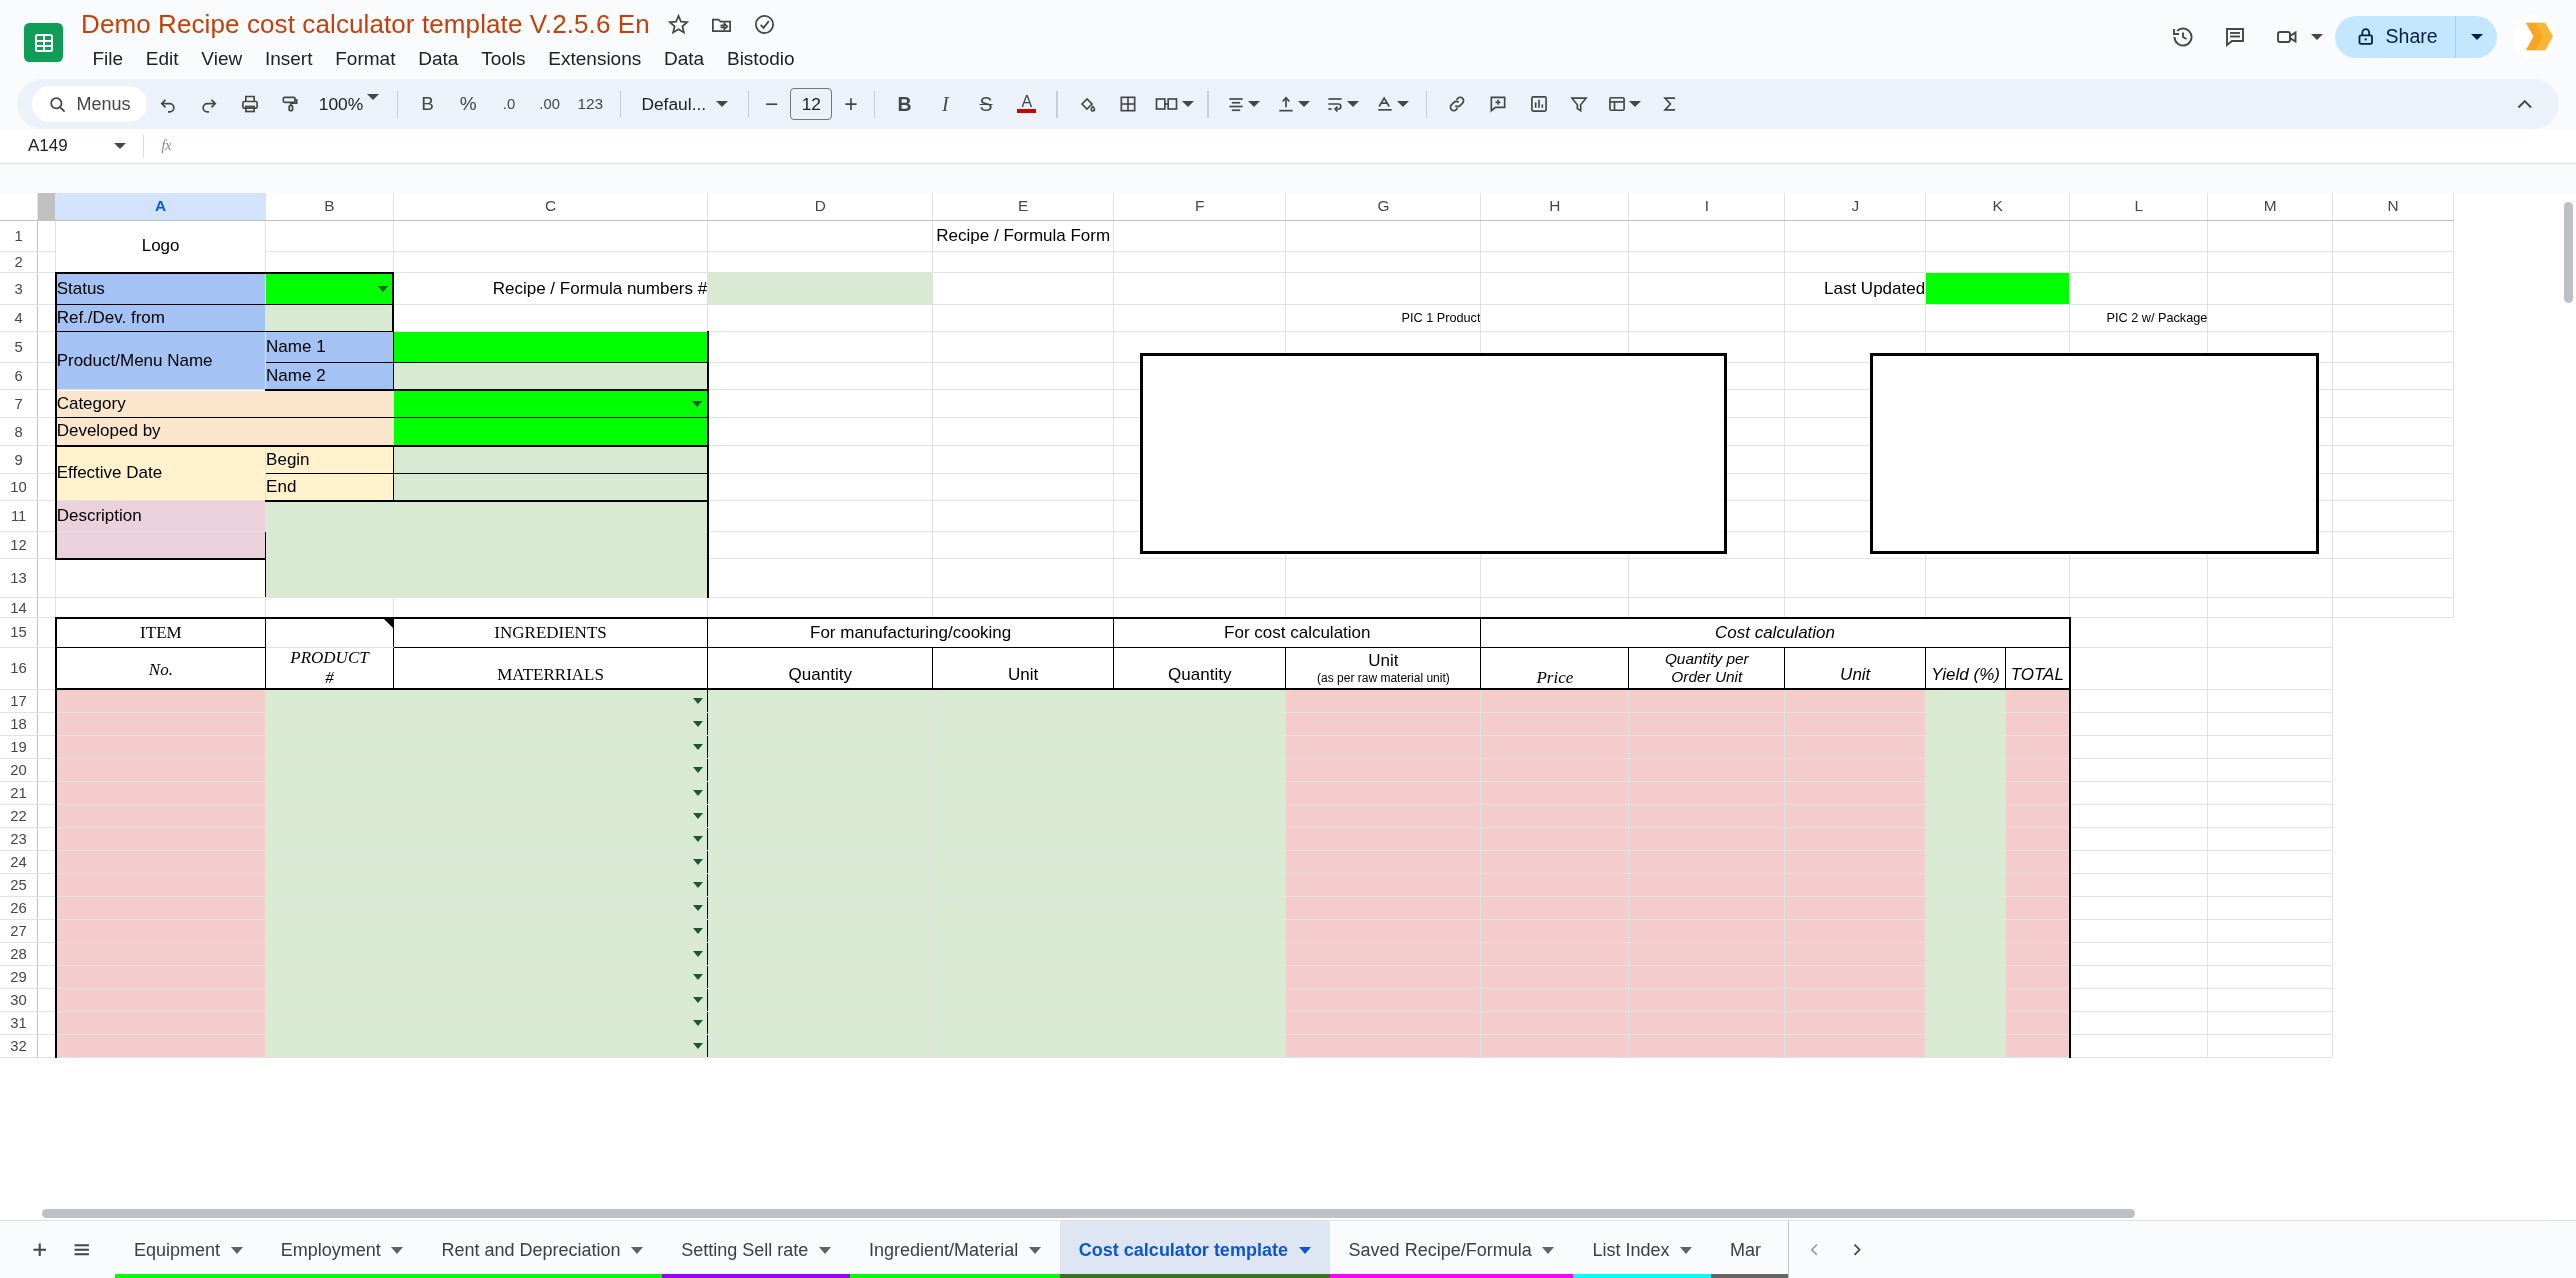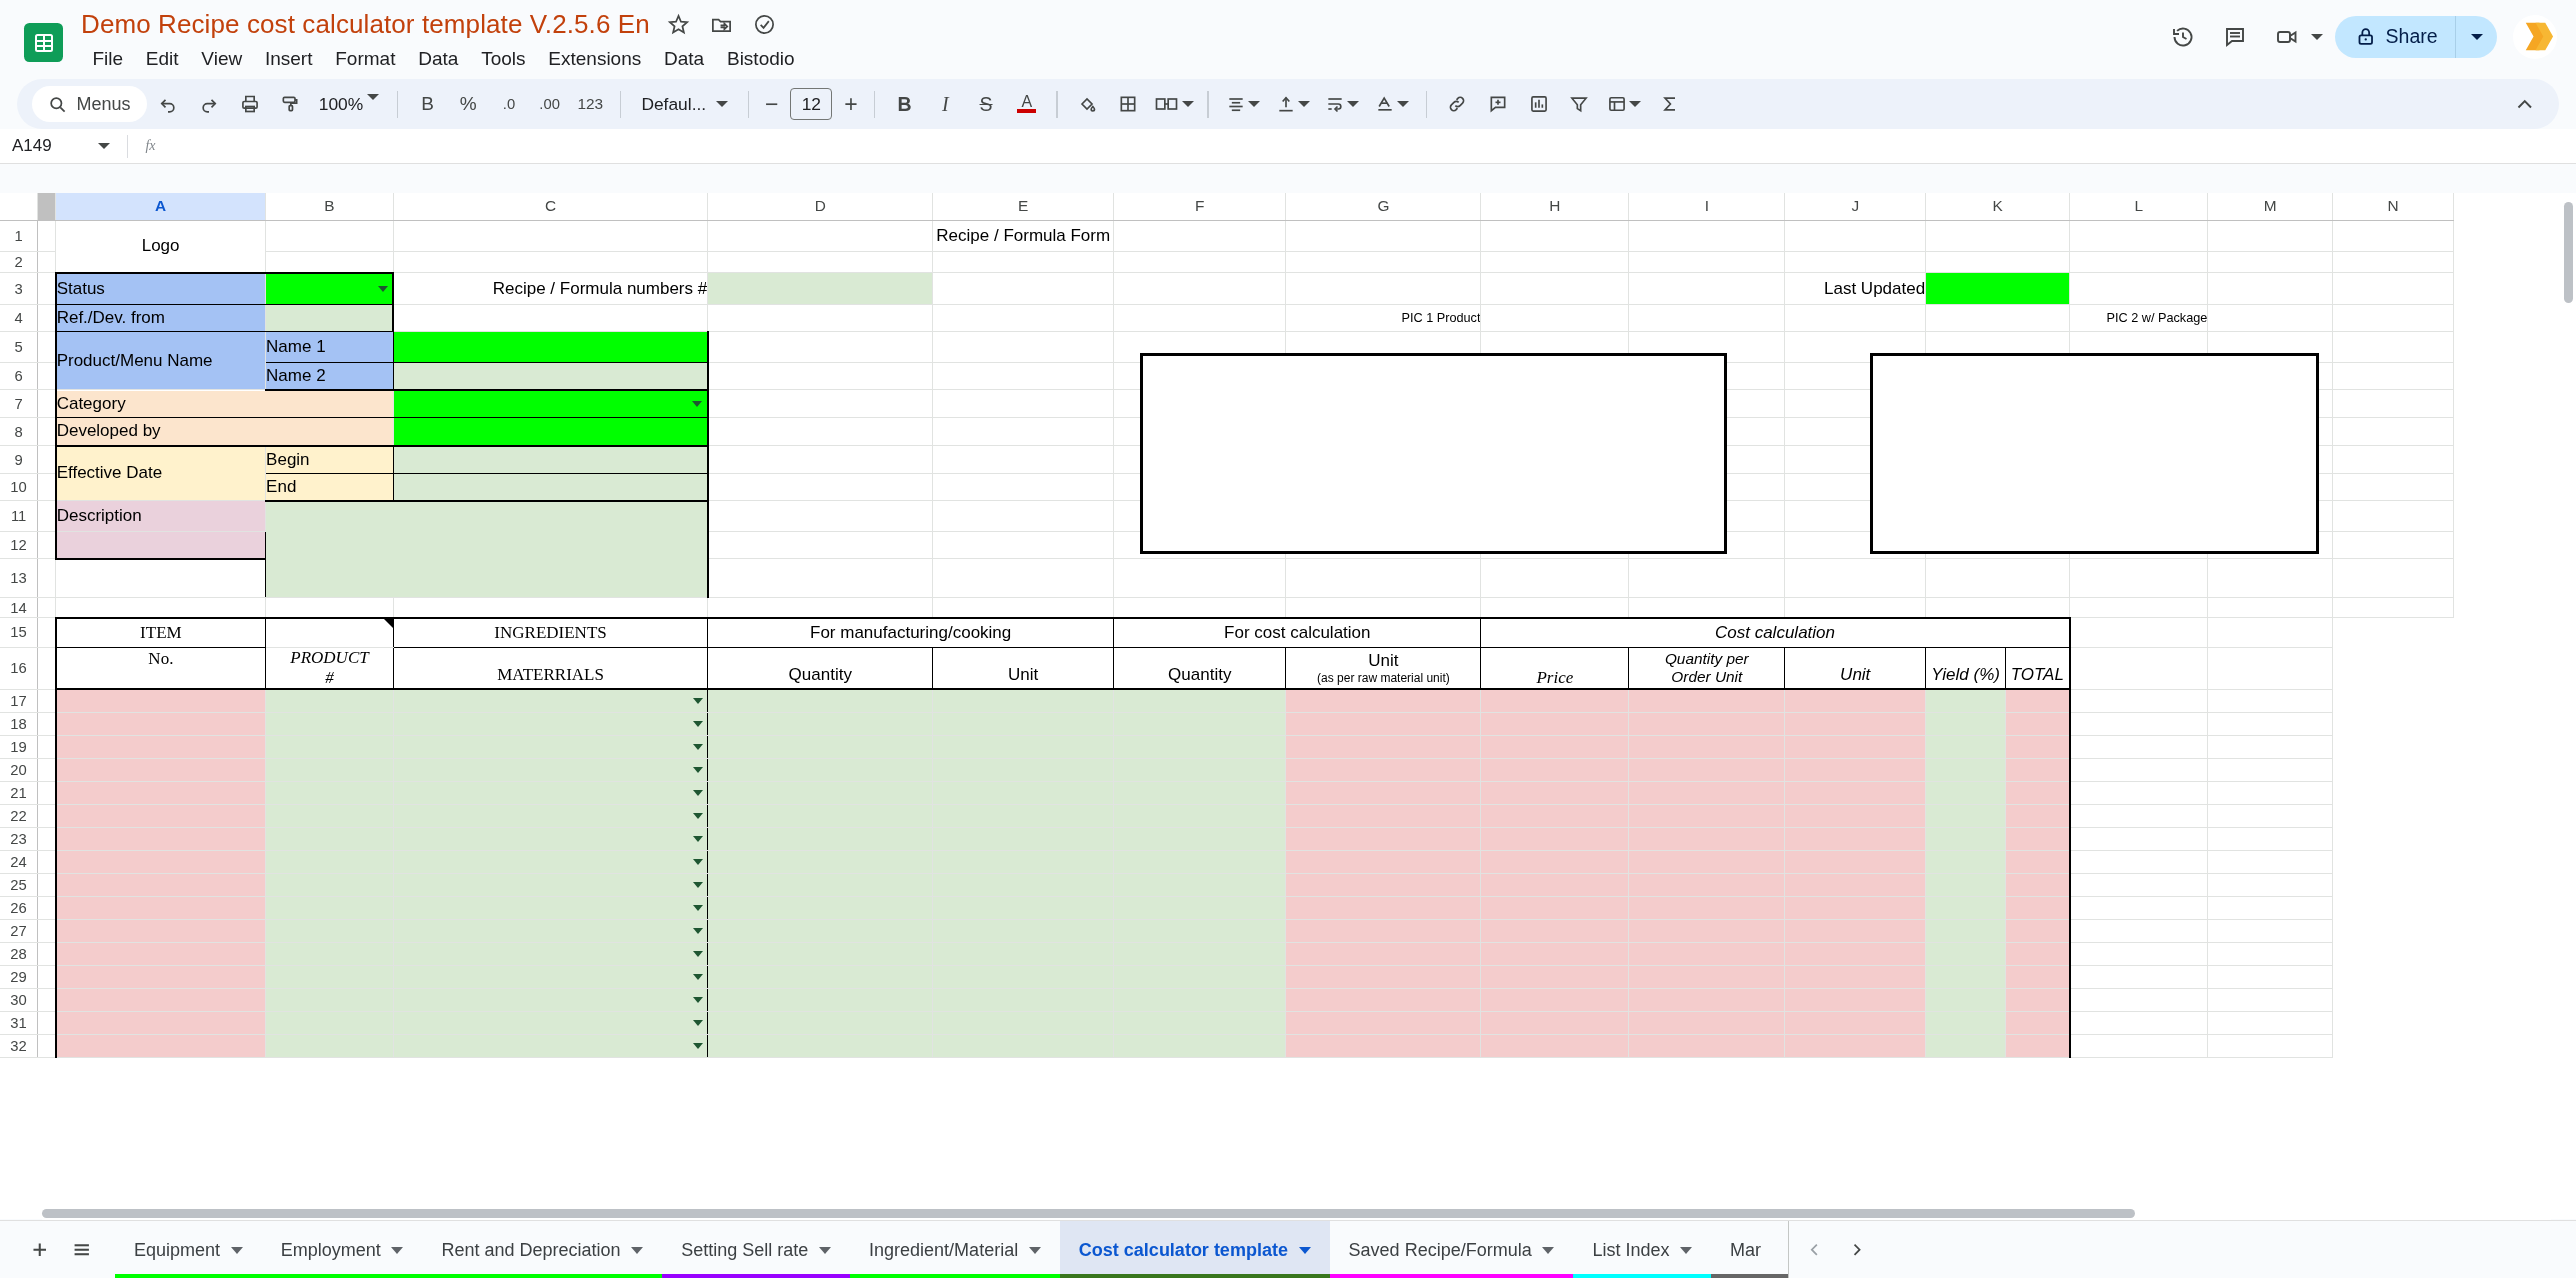--- a/index.html
+++ b/index.html
@@ -91,21 +91,21 @@
   .bold-i { font-weight: bold; font-size: 19.5px; color: #444746; }
   .ital-i { font-style: italic; font-family: "Liberation Serif", serif; font-size: 20px; color: #444746; }
   .strike-i { text-decoration: line-through; font-size: 19.5px; color: #444746; }
   .collapse-btn { position: absolute; right: 17.4px; top: 9.4px; width: 32px; height: 32px; display:flex; align-items:center; justify-content:center; cursor:pointer; }
 
   
   .formula-bar {
     height: 35px; display: flex; align-items: center; background: #ffffff;
     border-bottom: 0.7px solid #e0e0e0; padding-left: 12px;
   }
-  .namebox { width: 74px; font-size: 17px; color: #202124; }
+  .namebox { width: 74px; font-size: 17px; color: #202124; margin-left: 16px; }
   .name-caret { width: 0;height:0;border-left:6px solid transparent;border-right:6px solid transparent;border-top:6.7px solid #444746; margin-left: 12px; cursor:pointer;}
   .fb-sep { width: 0.7px; height: 23px; background: #dadce0; margin: 0 17.4px; }
   .fx { font-family: "Liberation Serif", serif; font-style: italic; font-size: 14px; color: #80868b; }
   .fb-input { flex: 1; font-size: 17px; color: #202124; padding-left: 17.4px; }
 
   
   .grid-wrap { position: absolute; left: 0; top: 193px; width: 2576px; height: 1026px; overflow: hidden; background: #fff; }
   table.grid { border-collapse: collapse; table-layout: fixed; }
   table.grid td, table.grid th { padding: 0; margin: 0; }
 
@@ -815,21 +815,21 @@
         <td class="cell c-center bt bb2 br2 rel" colspan="3">For manufacturing/cooking</td>
         <td class="cell c-center bt bb2 br2" colspan="2">For cost calculation</td>
         <td class="cell c-center ital bt bb2 br" colspan="5">Cost calculation</td>
         <td class="cell"></td>
         <td class="cell"></td>
       </tr>
 
       <tr style="height:42px">
         <td class="rowhdr">16</td>
         <td class="cell f-white"></td>
-        <td class="cell c-center serif bl bb br2" style="vertical-align:bottom;padding-bottom:19px;">No.</td>
+        <td class="cell c-center serif bl bb br2" style="vertical-align:bottom;padding-bottom:8px;font-style:italic;">No.</td>
         <td class="cell c-center serif ital bb br2">
           <div>PRODUCT</div>
           <div>#</div>
         </td>
         <td class="cell c-center serif bb br2" style="vertical-align:bottom;padding-bottom:2.7px;">MATERRIALS</td>
         <td class="cell c-center bb br2" colspan="2" style="vertical-align:bottom;padding-bottom:2.7px;">Quantity</td>
         <td class="cell c-center bb br2" style="vertical-align:bottom;padding-bottom:2.7px;">Unit</td>
         <td class="cell c-center bb br2" style="vertical-align:bottom;padding-bottom:2.7px;">Quantity</td>
         <td class="cell c-center bb br2">
           <div>Unit</div>

